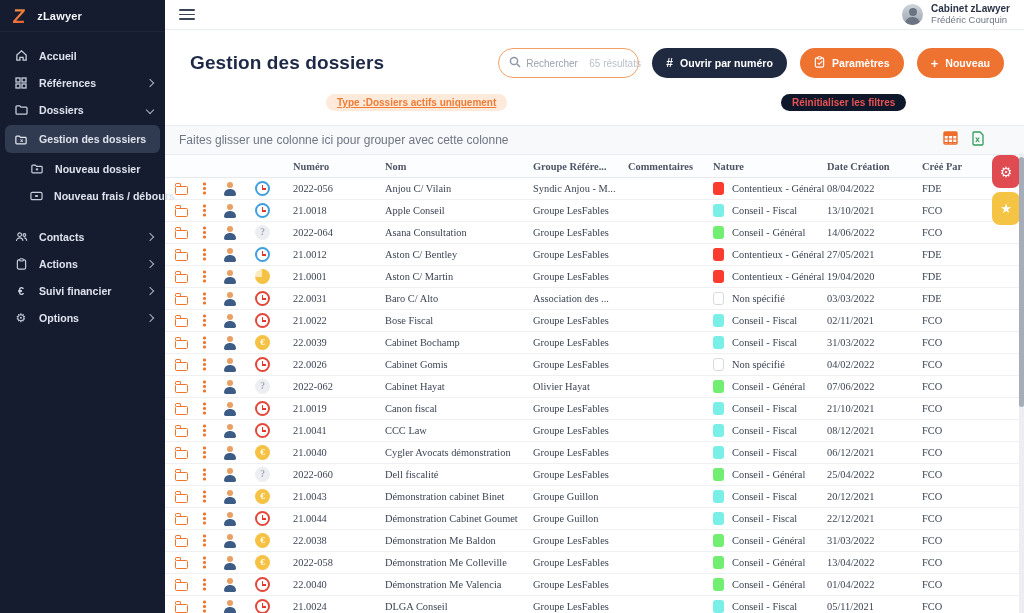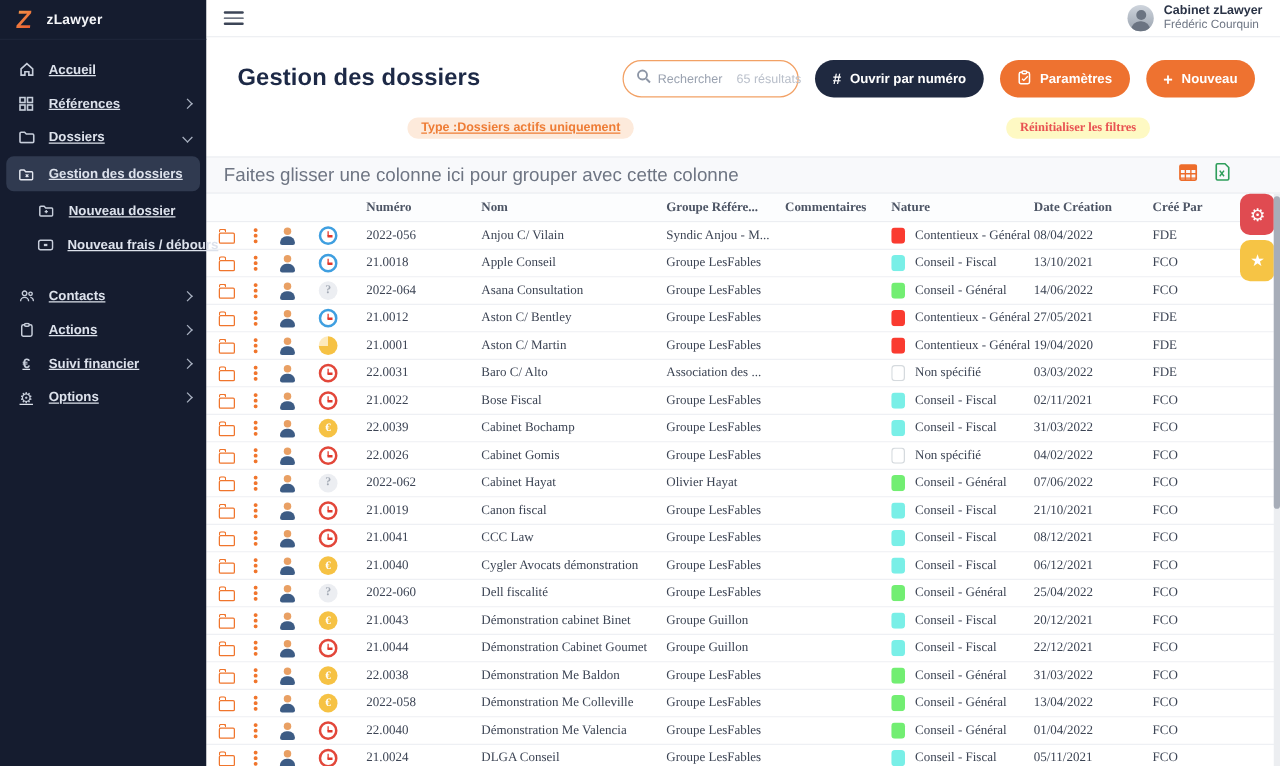--- a/index.html
+++ b/index.html
@@ -4,21 +4,21 @@
 <style>
   * { margin:0; padding:0; box-sizing:border-box; }
   html,body { width:1024px; height:613px; overflow:hidden; font-family:"Liberation Sans", sans-serif; background:#fff; }
   .app { display:flex; width:1024px; height:613px; position:relative; }
 
   
   .sidebar { width:165px; min-width:165px; height:613px; background:#151c2f; color:#dde2ec; position:relative; z-index:5; }
   .logo-row { display:flex; align-items:center; height:32px; padding-left:13px; gap:12px; border-bottom:1px solid #1d2438; }
   .logo-z { font-size:20px; font-weight:800; line-height:1; background:linear-gradient(135deg,#f59b4b,#e8542e); -webkit-background-clip:text; background-clip:text; color:transparent; transform:skewX(-6deg); }
   .logo-text { font-size:11px; font-weight:700; color:#f5f6f9; letter-spacing:.2px; }
-  .nav { padding-top:10px;text-decoration:underline; }
+  .nav { padding-top:10px; }
   .nav-item { display:flex; align-items:center; height:27px; padding:0 12px 0 14px; gap:11px; cursor:pointer; }
   .nav-item .lbl { font-size:10.6px; font-weight:600; color:#dde2ec; white-space:nowrap; }
   .nav-item .ic { width:14px; display:flex; justify-content:center; color:#c7cedb; }
   .nav-item .chev { margin-left:auto; width:6px; height:6px; border-right:1.4px solid #aab2c2; border-bottom:1.4px solid #aab2c2; }
   .chev.right { transform:rotate(-45deg); }
   .chev.down { transform:rotate(45deg); }
   .sub { padding-left:30px; }
   .sub .lbl { font-weight:600; }
   .nav-item.active-item { background:#303a50; border-radius:6px; margin:2px 5px; height:28px; padding-left:9px; }
   .spacer { height:14px; }
@@ -45,25 +45,25 @@
   .searchbox input { border:none; outline:none; width:58px; font-size:10px; color:#3c4557; font-family:"Liberation Sans",sans-serif; }
   .searchbox input::placeholder { color:#9aa2b0; }
   .search-count { font-size:10px; color:#b9bfca; white-space:nowrap; }
   .btn { display:flex; align-items:center; gap:7px; height:30px; border-radius:15px; padding:0 14px; font-size:10.6px; font-weight:700; color:#fff; cursor:pointer; white-space:nowrap; border:none; font-family:"Liberation Sans",sans-serif; }
   .btn-dark { background:#1f2940; }
   .btn-orange { background:#ee7230; }
   .hash { font-size:12px; font-weight:700; }
   .plus { font-size:13px; font-weight:700; }
   .pill { position:absolute; top:64px; font-size:10px; font-weight:600; border-radius:10px; padding:3px 11px; cursor:pointer; }
   .pill-type { left:161px; background:#fdeadb; color:#ee7c35;text-decoration:underline; }
-  .pill-reset { left:640px; background:#fef9c3; color:#e85252;font-family:Liberation Serif, serif; }
+  .pill-reset { left:616px; background:#0f172a; color:#e85252; }
 
   
   .grouppanel { height:30px; background:#f8f9fb; border-top:1px solid #e9ecf0; border-bottom:1px solid #e9ecf0; display:flex; align-items:center; padding:0 14px; }
-  .group-hint { font-size:15px; color:#6e7583; }
+  .group-hint { font-size:12px; color:#6e7583; }
   .gp-icons { margin-left:auto; display:flex; align-items:center; gap:13px; padding-right:26px; }
 
   
   .grid-cols { display:grid; grid-template-columns:26px 22px 32px 38px 92px 148px 95px 85px 114px 95px 1fr; align-items:center; padding-left:10px;font-family:Liberation Serif, serif; }
   .thead { height:23px; background:#fcfdfe; border-bottom:1px solid #e6e9ee; }
   .thead .hcell { font-size:10.4px; font-weight:600; color:#4d5565; cursor:pointer; white-space:nowrap; }
   .tbody { background:#fff; }
   .trow { height:22px; border-bottom:1px solid #eef0f4; background:#fff; cursor:pointer; }
   .cell { font-size:10.4px; color:#3c4454; white-space:nowrap; overflow:hidden; text-overflow:ellipsis; padding-right:6px; }
   .icell { display:flex; align-items:center; }

